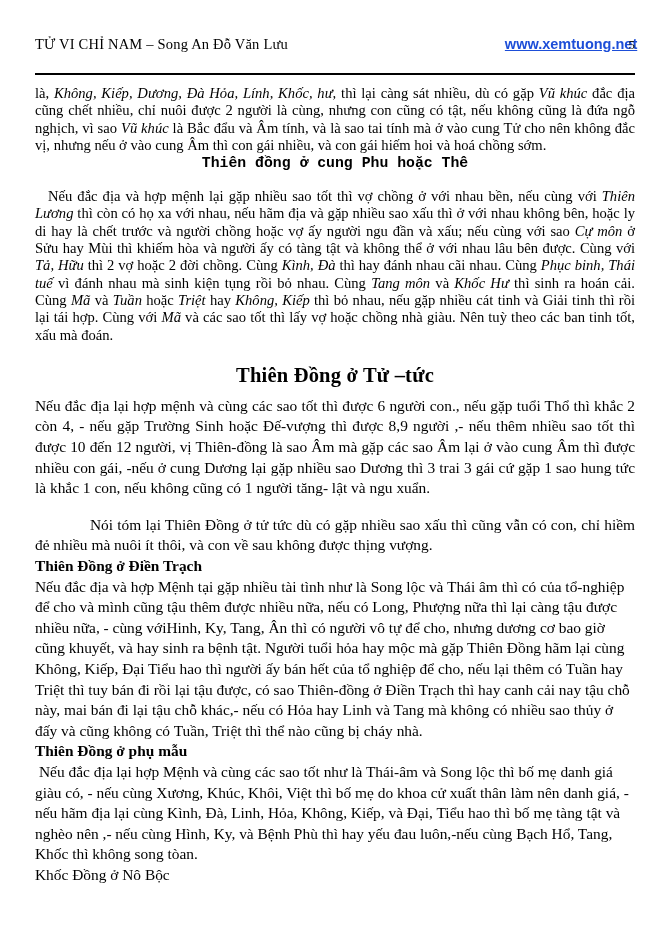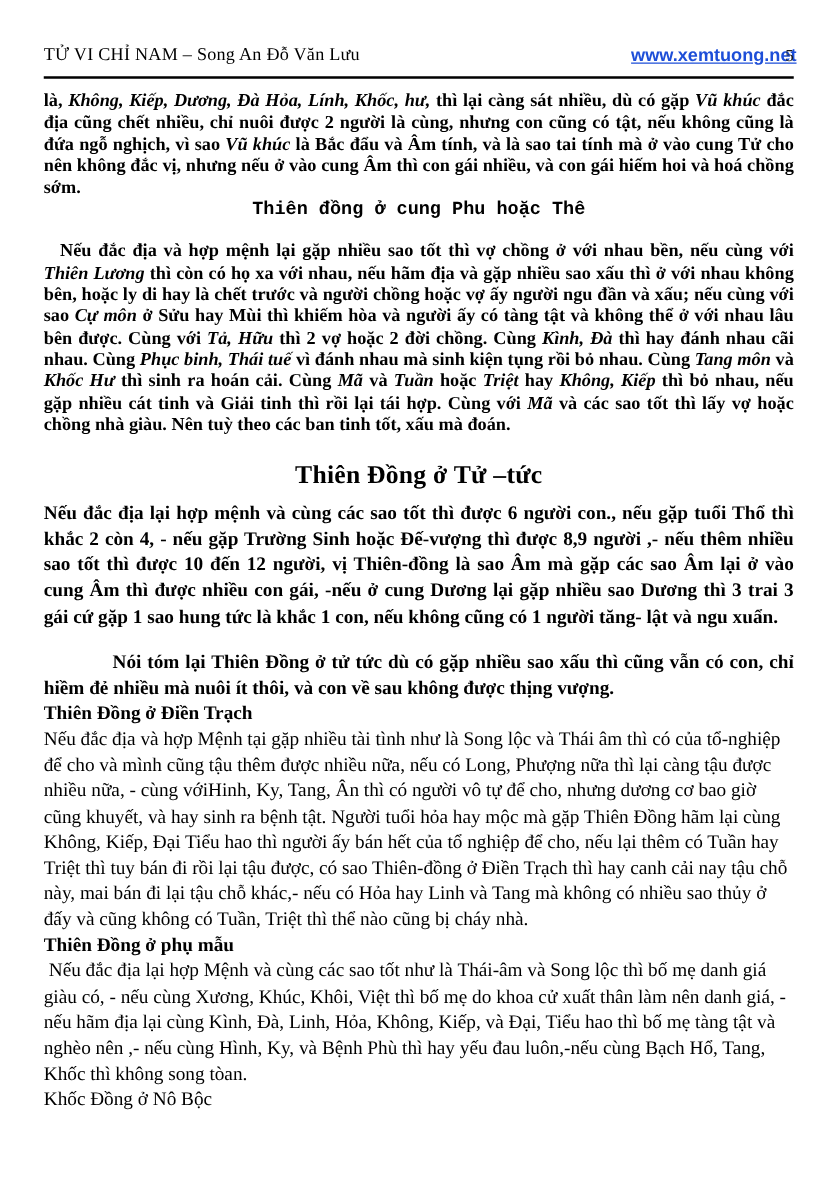--- a/index.html
+++ b/index.html
@@ -2,33 +2,33 @@
 <html><head>
 <meta charset="utf-8">
 <style>
   html,body{margin:0;padding:0;}
   body{
     width:669px;height:947px;background:#ffffff;color:#000;
     font-family:"Liberation Serif", serif;overflow:hidden;
   }
   .page{box-sizing:border-box;width:669px;height:947px;padding:36px 34px 0 35px;}
   .header{
-    display:flex;justify-content:space-between;align-items:center;
-    font-size:14.5px;padding-bottom:8px;border-bottom:2px solid #000;
+    display:flex;justify-content:space-between;align-items:flex-start;
+    font-size:14.5px;padding-bottom:20px;border-bottom:2px solid #000;
   }
   .htitle{letter-spacing:.2px;}
   .hright{display:flex;align-items:baseline;}
   .hurl{
     font-family:"Liberation Sans", sans-serif;font-weight:bold;
     color:#1d4ed8;text-decoration:underline;font-size:14.5px;cursor:pointer;
   }
   .hpage{margin-left:-9px;font-size:13.5px;color:#1a1a1a;position:relative;}
   p{margin:0;}
   .top{font-size:14.6px;line-height:17.3px;margin-top:0;}
-  .justify{text-align:justify;font-weight:bold;}
+  .justify{text-align:justify;}
   .first{margin-top:10px;}
   .indent-sm{text-indent:13px;}
   .indent-lg{text-indent:55px;margin-top:16px;}
   .h-center{
     font-size:14.8px;font-weight:bold;text-align:center;margin:1px 0 17px 0;font-family:Liberation Mono, monospace;
   }
   .h-big{
     font-size:20.5px;font-weight:bold;text-align:center;margin:20px 0 9px 0;
     letter-spacing:.2px;
   }

